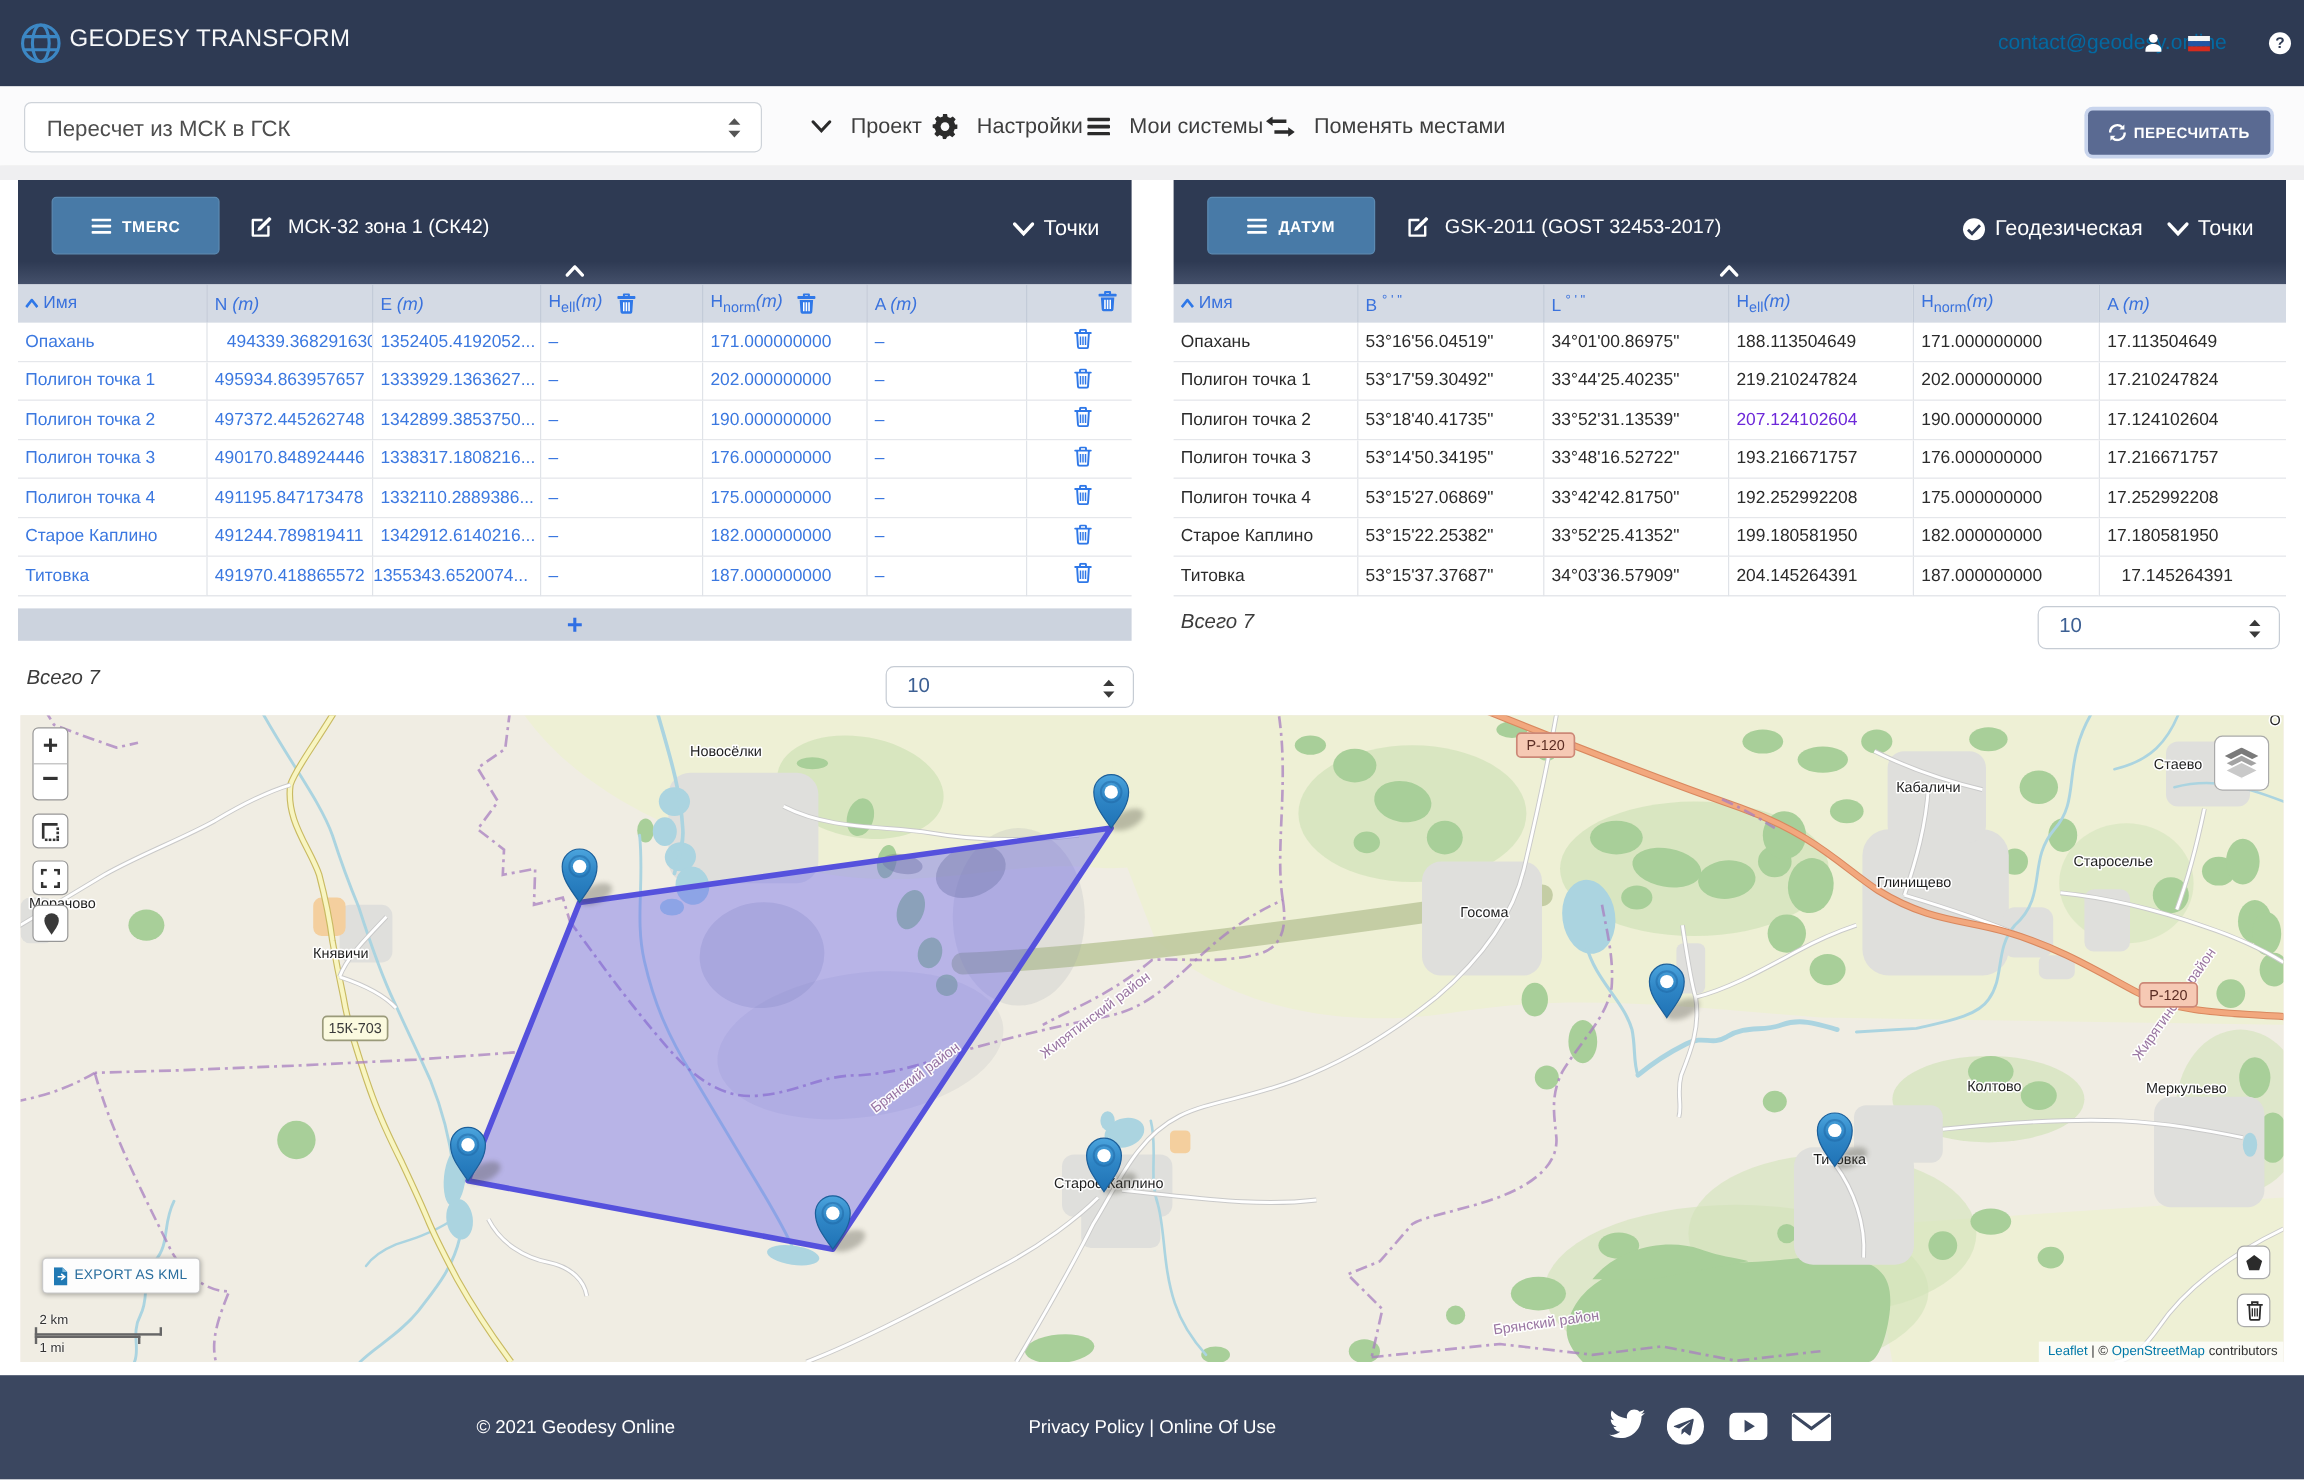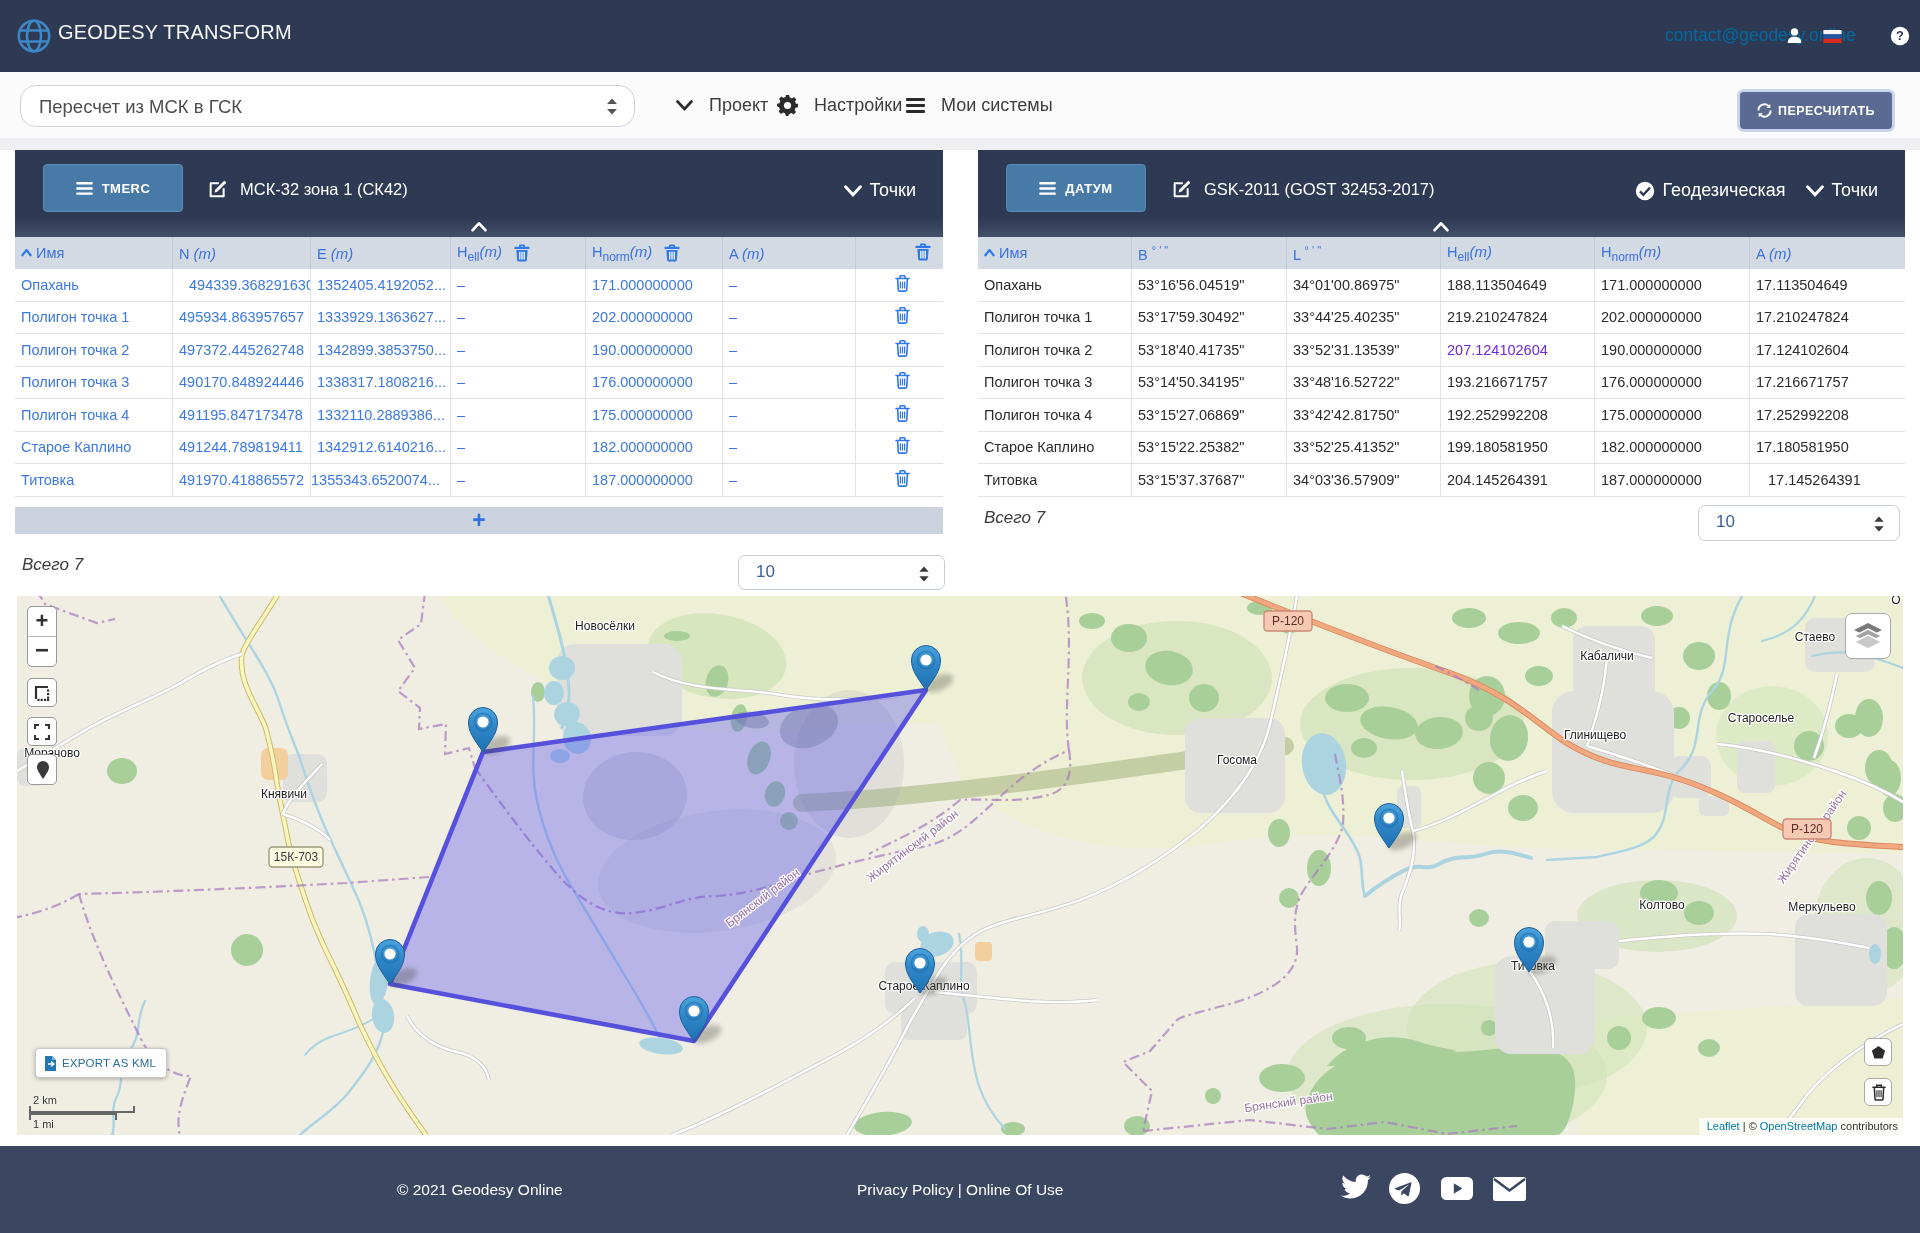--- a/index.html
+++ b/index.html
@@ -2,21 +2,21 @@
 <html lang="ru"><head>
 <meta charset="utf-8">
 <title>Geodesy Transform</title>
 <style>
   * { margin:0; padding:0; box-sizing:border-box; }
   html,body { width:1920px; height:1233px; overflow:hidden; font-family:"Liberation Sans", sans-serif; }
   #root { position:relative; width:1920px; height:1233px; background:#ffffff; }
   .abs { position:absolute; }
   #hdr { left:0; top:0; width:1920px; height:72px; background:#2e3a53; }
   #toolbar { left:0; top:72px; width:1920px; height:66px; background:#fbfbfc; box-shadow:0 3px 5px rgba(0,0,0,0.10); }
-  #mainsel { left:20px; top:85px; width:615px; height:42px; background:#fff; border:1px solid #ced3d9; border-radius:16px; }
+  #mainsel { left:20px; top:85px; width:615px; height:42px; background:#fff; border:1px solid #ced3d9; border-radius:6px; }
   .menu-item { top:72px; height:66px; display:flex; align-items:center; font-size:18px; color:#3e3e3e; gap:16px; }
   #recalc { left:1740px; top:92px; width:152px; height:37px; background:#5a6a92; border-radius:4px; color:#fff;
             font-size:12.5px; font-weight:bold; letter-spacing:0.4px; display:flex; align-items:center; justify-content:center; gap:6px;
             box-shadow:0 0 0 3px rgba(125,155,215,0.4); }
   .panel-head { top:150px; height:87px; background:linear-gradient(180deg,#2e3a53 0%,#2e3a53 78%,#44506a 100%); }
   .sysbtn { position:absolute; left:28px; top:14px; width:140px; height:48px; background:#487aa7; border:1px solid #5c8ab2;
             border-radius:4px; color:#fff; font-size:13px; letter-spacing:0.5px; font-weight:bold; display:flex; align-items:center; justify-content:center; gap:9px; }
   .sysname { position:absolute; top:29px; font-size:16.5px; color:#fff; display:flex; align-items:center; gap:12px; }
   .headright { position:absolute; top:30px; font-size:18px; color:#fff; display:flex; align-items:center; gap:7px; }
   .hcell { position:absolute; display:flex; align-items:center; gap:4px; color:#3a72dd; font-size:14.5px; }
@@ -81,20 +81,29 @@
     </div>
   <div class="abs menu-item" style="left:906px;">
       <svg width="19" height="15" viewBox="0 0 19 15">
         <g fill="#2b2b2b">
           <rect width="19" height="3" rx="1"></rect>
           <rect y="6" width="19" height="3" rx="1"></rect>
           <rect y="12" width="19" height="3" rx="1"></rect>
         </g>
       </svg>
       <span>Мои системы</span>
+    </div>
+  <div class="abs menu-item" style="left:1055px;">
+      <svg width="24" height="17" viewBox="0 0 24 17">
+        <g fill="#2b2b2b">
+          <path d="M5.5 0 L0 4 L5.5 8 V5.4 H17 V2.6 H5.5 Z"></path>
+          <path d="M18.5 9 L24 13 L18.5 17 V14.4 H7 V11.6 H18.5 Z"></path>
+        </g>
+      </svg>
+      <span>Поменять местами</span>
     </div>
   <div id="recalc" class="abs"><svg width="15" height="15" viewBox="0 0 16 16">
         <path d="M14.5 8 a6.5 6.5 0 0 1-10.8 4.9 M1.5 8 A6.5 6.5 0 0 1 12.3 3.1" fill="none" stroke="#fff" stroke-width="2.1"></path>
         <path d="M14.2 0.8 L14.2 5.2 L9.8 5.2 Z M1.8 15.2 L1.8 10.8 L6.2 10.8 Z" fill="#fff"></path>
       </svg>ПЕРЕСЧИТАТЬ</div>
   <div class="abs panel-head" style="left:15px; width:928px;">
     <div class="sysbtn"><svg width="17" height="13" viewBox="0 0 19 15">
           <g fill="#fff">
             <rect width="19" height="2.8" rx="1"></rect>
             <rect y="6" width="19" height="2.8" rx="1"></rect>

